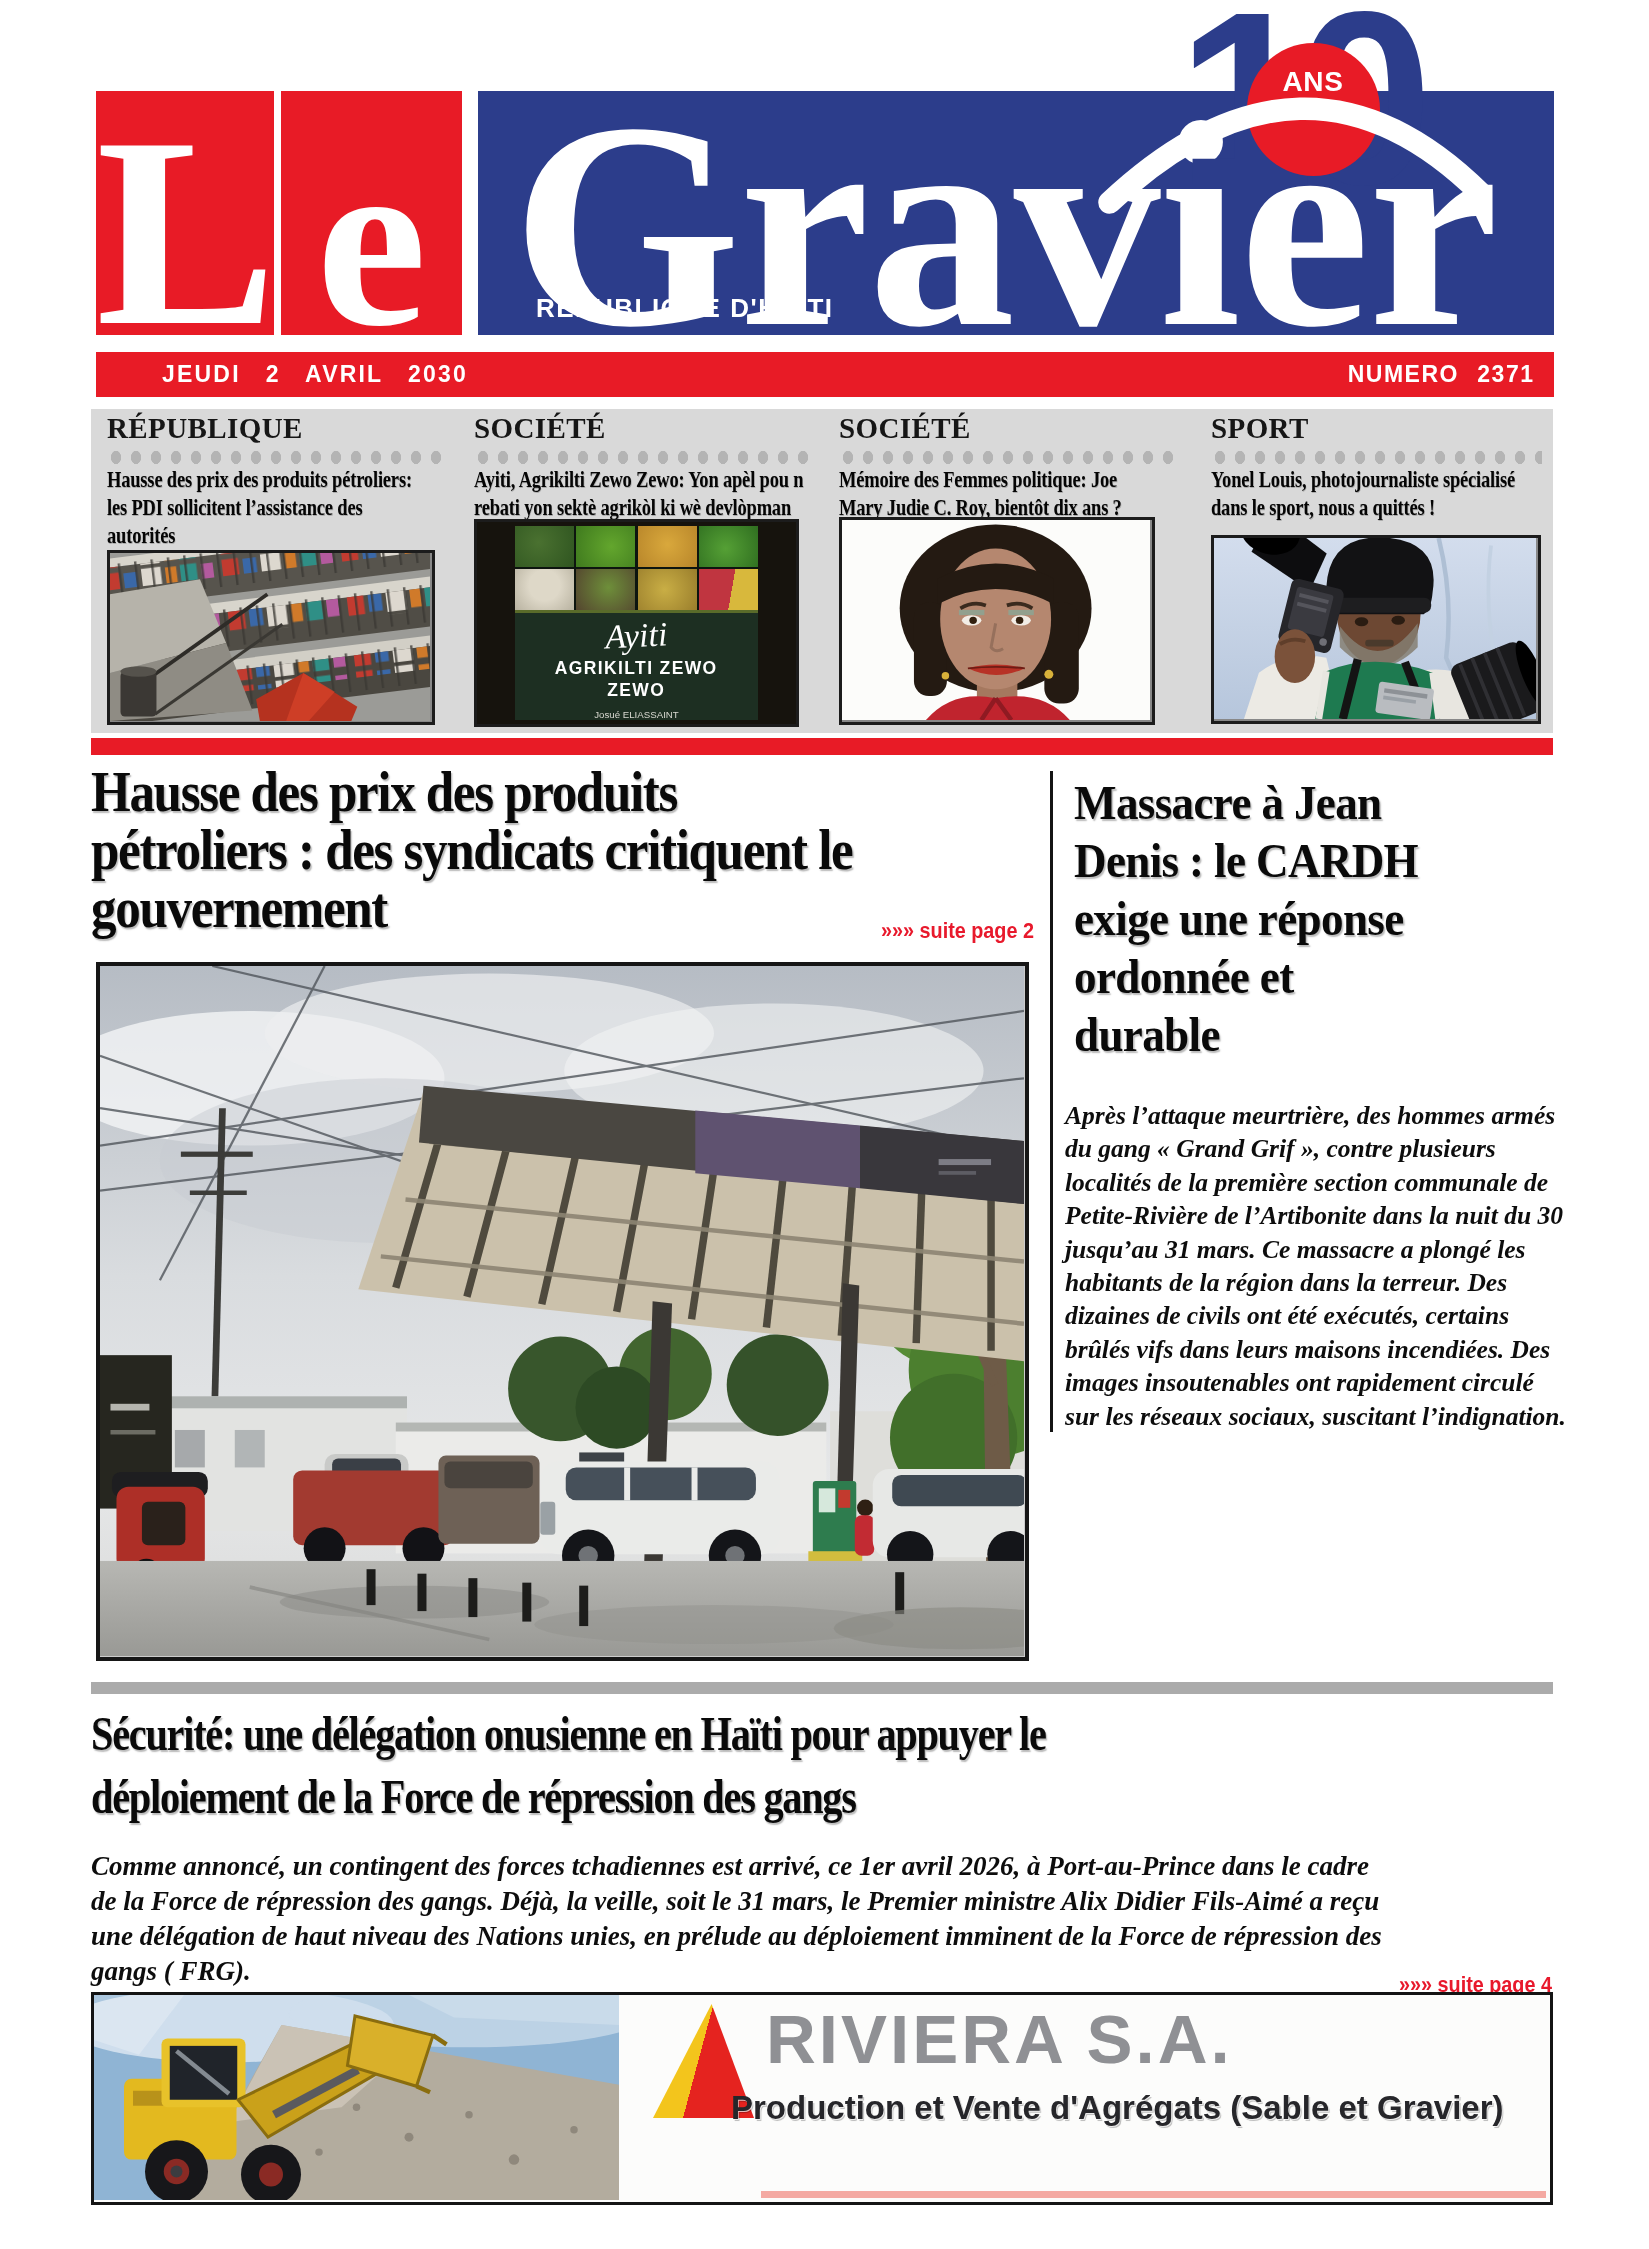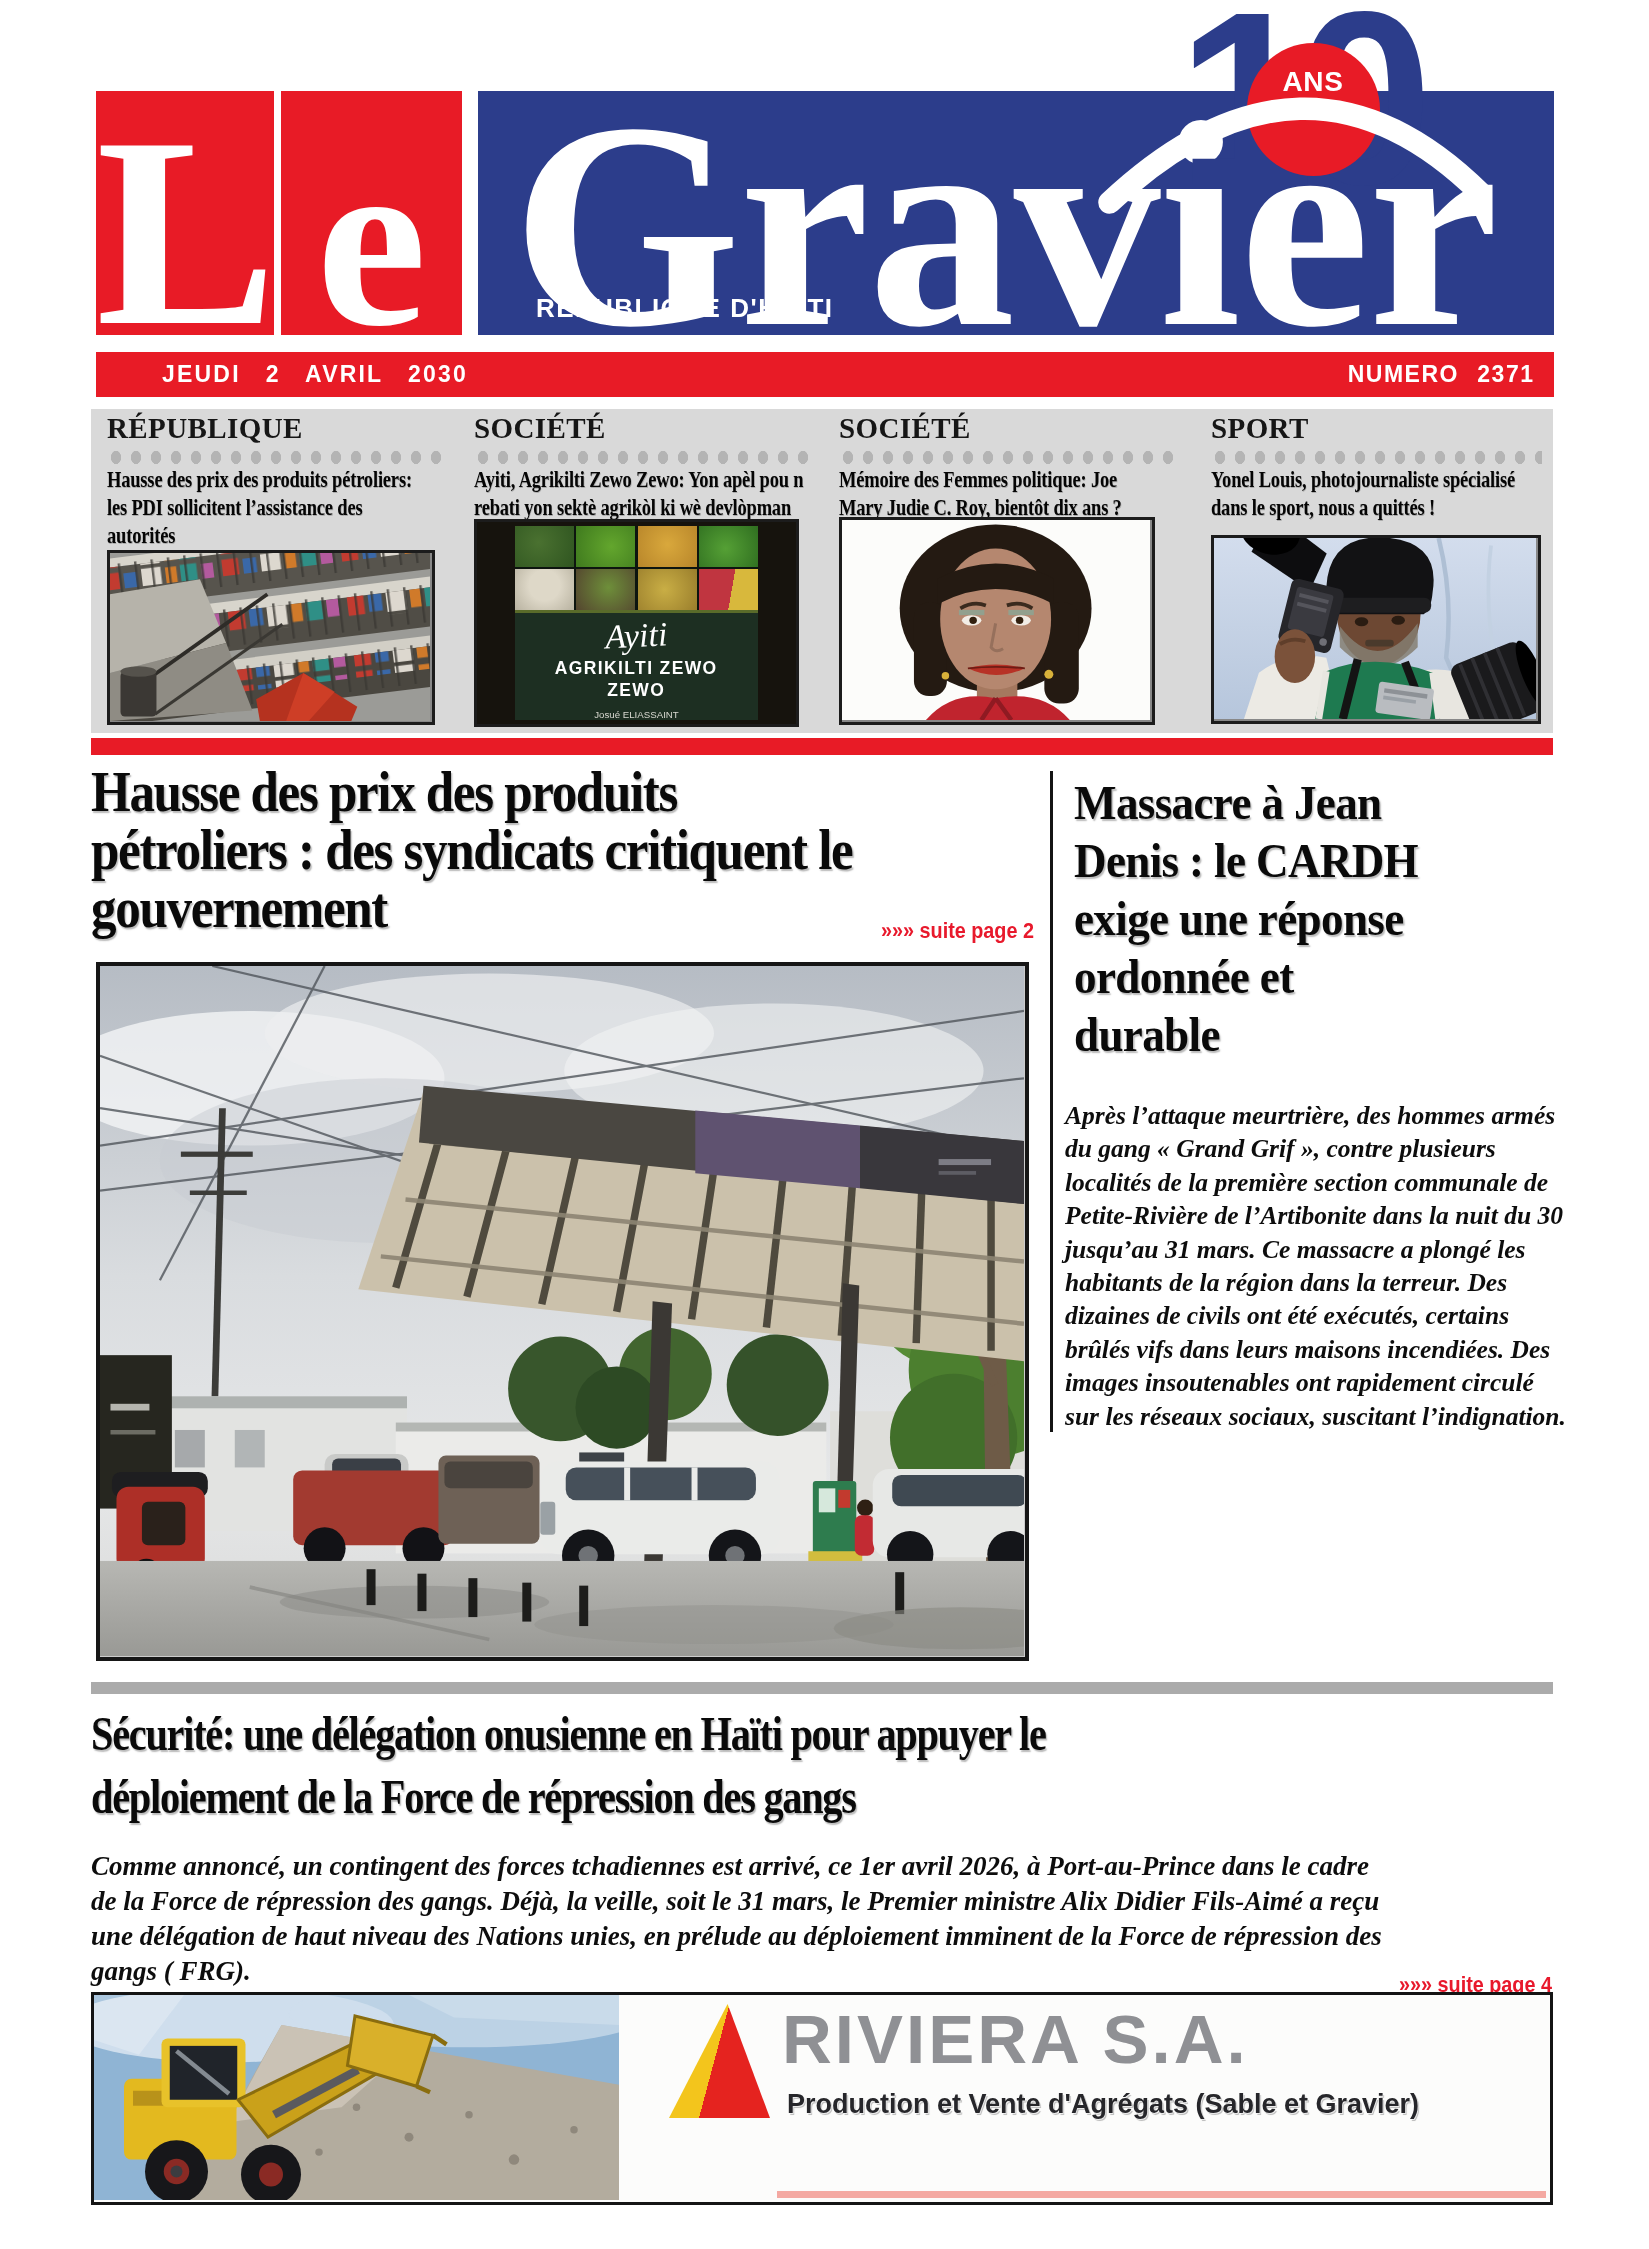--- a/index.html
+++ b/index.html
@@ -66,30 +66,30 @@
   .right-h .hl { font-size:49px; line-height:58px; transform:scaleX(0.92); letter-spacing:-0.7px; }
   .sec-hl .hl { font-size:48px; line-height:63px; transform:scaleX(0.84); }
   .suite { color:#e8192c; font-family:"Liberation Sans",sans-serif; font-weight:bold;
     font-size:22px; transform:scaleX(0.9); transform-origin:0 50%; }
   .bodytxt { font-weight:bold; font-style:italic; color:#0d0d0d; }
 
   
   .photo { border:4.5px solid #161616; overflow:hidden; background:#ccc; }
   .photo svg, .adphoto svg { display:block; }
   .adbox { left:91px; top:1992px; width:1462px; height:213px; border:3.7px solid #141414;
-    display:flex; background:#fcfcfb;gap:16px; }
+    display:flex; background:#fcfcfb; }
   .adphoto { width:525px; height:100%; overflow:hidden; flex:none; }
   .adright { flex:1; position:relative; }
   .riviera-tri { position:absolute; left:34px; top:9px; width:101px; height:114px;
     clip-path:polygon(0 100%, 58% 0, 100% 100%);
     background:linear-gradient(105deg,#f3c51c 46%,#e5231f 46%); }
   .adcompany { position:absolute; left:147px; top:4.5px; font-family:"Liberation Sans",sans-serif;
     font-weight:bold; font-size:69px; letter-spacing:3px; color:#8f9094; white-space:nowrap; }
   .adtag { position:absolute; left:112px; top:94px; width:712px; text-align:center;
-    font-family:"Liberation Sans",sans-serif; font-weight:bold; font-size:27px; color:#26262a;
+    font-family:"Liberation Sans",sans-serif; font-weight:bold; font-size:33px; color:#26262a;
     text-shadow:0.7px 0.7px 0 rgba(255,255,255,.7), 1.5px 1.5px 0.7px rgba(0,0,0,.25); white-space:nowrap; }
   .adbar { position:absolute; left:142px; right:4.5px; bottom:13.5px; height:42px; background:#e8252b;
     color:#fff; font-family:"Liberation Sans",sans-serif; font-weight:bold; font-size:22.5px;
     line-height:42px; text-align:center; white-space:nowrap;
     text-shadow:0.7px 0.7px 0.7px rgba(0,0,0,.35); }
   .adpink { position:absolute; left:142px; right:4.5px; bottom:4.5px; height:6.7px; background:#f4a9a2; }
 
   
   .eco-in { width:100%; height:100%; background:#16130d; display:flex; align-items:center; justify-content:center; }
   .eco-cover { width:76%; height:96%; background:#1d2f22; display:flex; flex-direction:column; overflow:hidden; }

